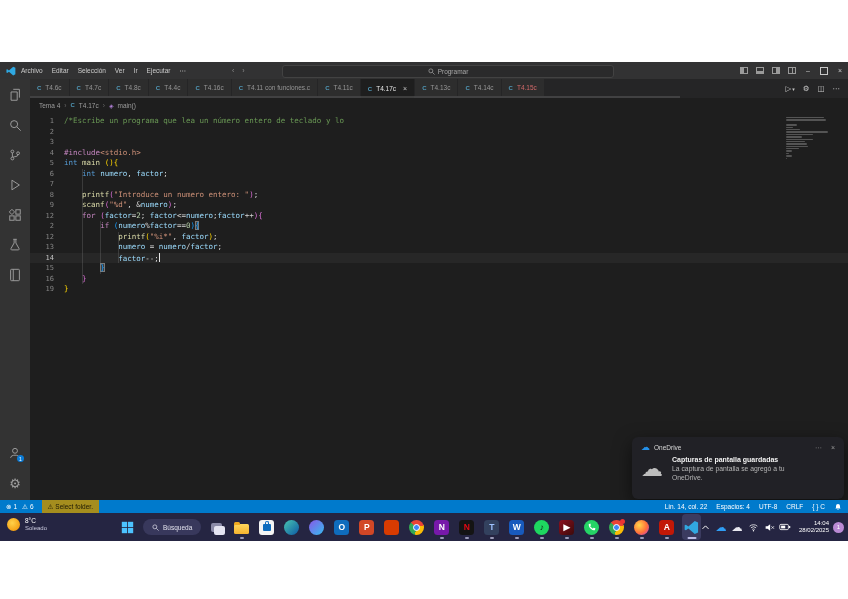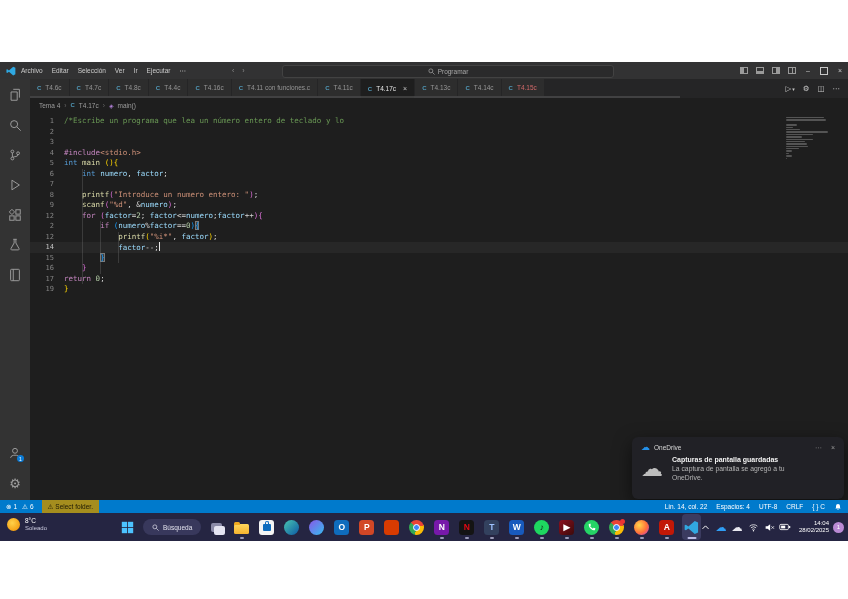--- a/index.html
+++ b/index.html
@@ -358,35 +358,35 @@
           <span class="ct"><span class="pl">    </span><span class="kw">for</span><span class="pl"> </span><span class="b2">(</span><span class="vr">factor</span><span class="pl">=</span><span class="nm">2</span><span class="pl">; </span><span class="vr">factor</span><span class="pl">&lt;=</span><span class="vr">numero</span><span class="pl">;</span><span class="vr">factor</span><span class="pl">++</span><span class="b2">)</span><span class="b2">{</span></span>
         </div>
         <div class="code-line">
           <span class="ln">2</span>
           <span class="ct"><span class="pl">        </span><span class="kw">if</span><span class="pl"> </span><span class="b3">(</span><span class="vr">numero</span><span class="pl">%</span><span class="vr">factor</span><span class="pl">==</span><span class="nm">0</span><span class="b3">)</span><span class="b3 bm">{</span></span>
         </div>
         <div class="code-line">
           <span class="ln">12</span>
           <span class="ct"><span class="pl">            </span><span class="fn">printf</span><span class="b1">(</span><span class="st">"%i*"</span><span class="pl">, </span><span class="vr">factor</span><span class="b1">)</span><span class="pl">;</span></span>
         </div>
+        <div class="code-line">
+          <span class="ln">13</span>
+          <span class="ct"><span class="pl">            </span><span class="vr">numero</span><span class="pl"> = </span><span class="vr">numero</span><span class="pl">/</span><span class="vr">factor</span><span class="pl">;</span></span>
+        </div>
         <div class="code-line active">
           <span class="ln">14</span>
           <span class="ct"><span class="pl">            </span><span class="vr">factor</span><span class="pl">--;</span><span class="cursor"></span></span>
         </div>
         <div class="code-line">
           <span class="ln">15</span>
           <span class="ct"><span class="pl">        </span><span class="b3 bm">}</span></span>
         </div>
         <div class="code-line">
           <span class="ln">16</span>
           <span class="ct"><span class="pl">    </span><span class="b2">}</span></span>
-        </div>
-        <div class="code-line">
-          <span class="ln">17</span>
-          <span class="ct"><span class="kw">return</span><span class="pl"> </span><span class="nm">0</span><span class="pl">;</span></span>
         </div>
         <div class="code-line">
           <span class="ln">19</span>
           <span class="ct"><span class="b1">}</span></span>
         </div>
       </div>
     <div class="minimap" id="minimap">
         <div class="mmbar" style="width: 38.44px;"></div>
         <div class="mmbar" style="width: 40.3px;"></div>
         <div class="mmbar" style="width: 0px;"></div>

